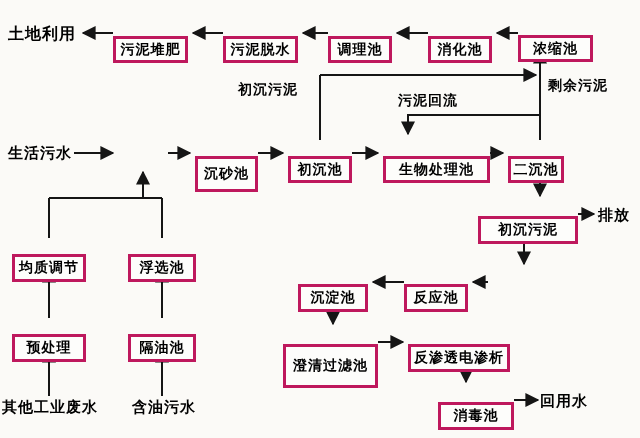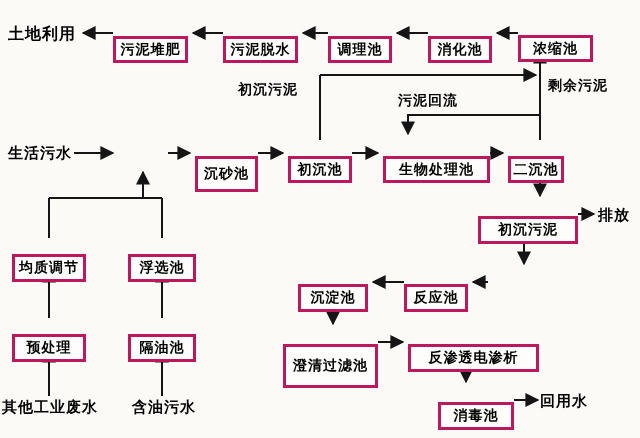--- a/index.html
+++ b/index.html
@@ -97,21 +97,21 @@
   <div class="box" style="left:288px;top:140px;width:64px;height:27px">初沉池</div>
   <div class="box" style="left:383px;top:140px;width:107px;height:27px">生物处理池</div>
   <div class="box" style="left:508px;top:140px;width:56px;height:27px">二沉池</div>
 
   <div class="box" style="left:478px;top:200px;width:100px;height:28px">初沉污泥</div>
   <div class="label" style="left:598px;top:206px">排放</div>
 
   <div class="box" style="left:404px;top:268px;width:64px;height:28px">反应池</div>
   <div class="box" style="left:298px;top:268px;width:70px;height:28px">沉淀池</div>
   <div class="box" style="left:283px;top:328px;width:95px;height:44px">澄清过滤池</div>
-  <div class="box" style="left:408px;top:328px;width:131px;height:28px">反渗透电渗析</div>
+  <div class="box" style="left:408px;top:328px;width:102px;height:28px">反渗透电渗析</div>
   <div class="box" style="left:438px;top:386px;width:76px;height:28px">消毒池</div>
   <div class="label" style="left:540px;top:392px">回用水</div>
 
   <div class="box" style="left:12px;top:238px;width:74px;height:28px">均质调节</div>
   <div class="box" style="left:128px;top:238px;width:68px;height:28px">浮选池</div>
   <div class="box" style="left:12px;top:318px;width:74px;height:28px">预处理</div>
   <div class="box" style="left:128px;top:318px;width:68px;height:28px">隔油池</div>
   <div class="label" style="left:2px;top:398px">其他工业废水</div>
   <div class="label" style="left:132px;top:398px">含油污水</div>
 

